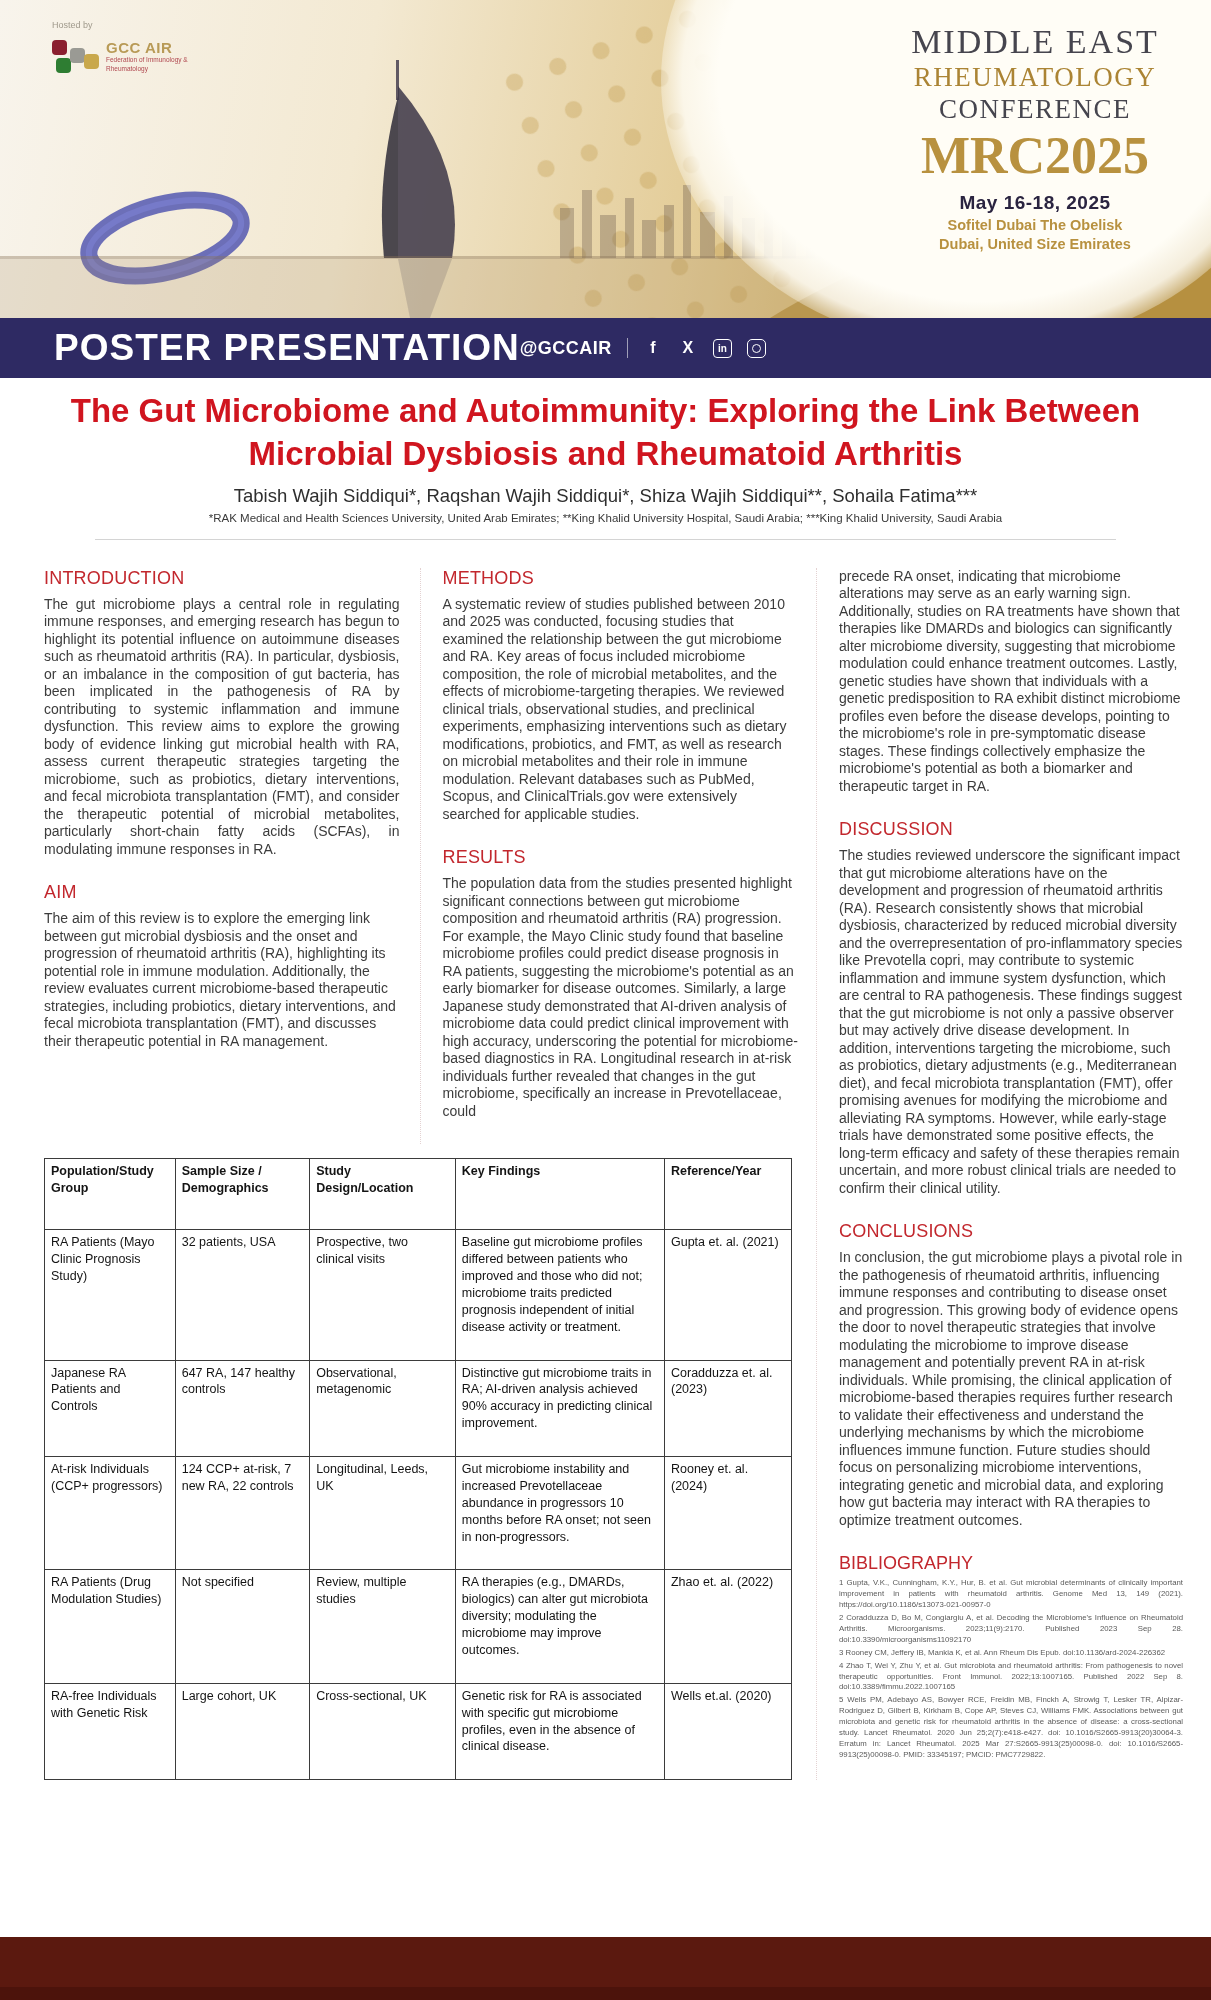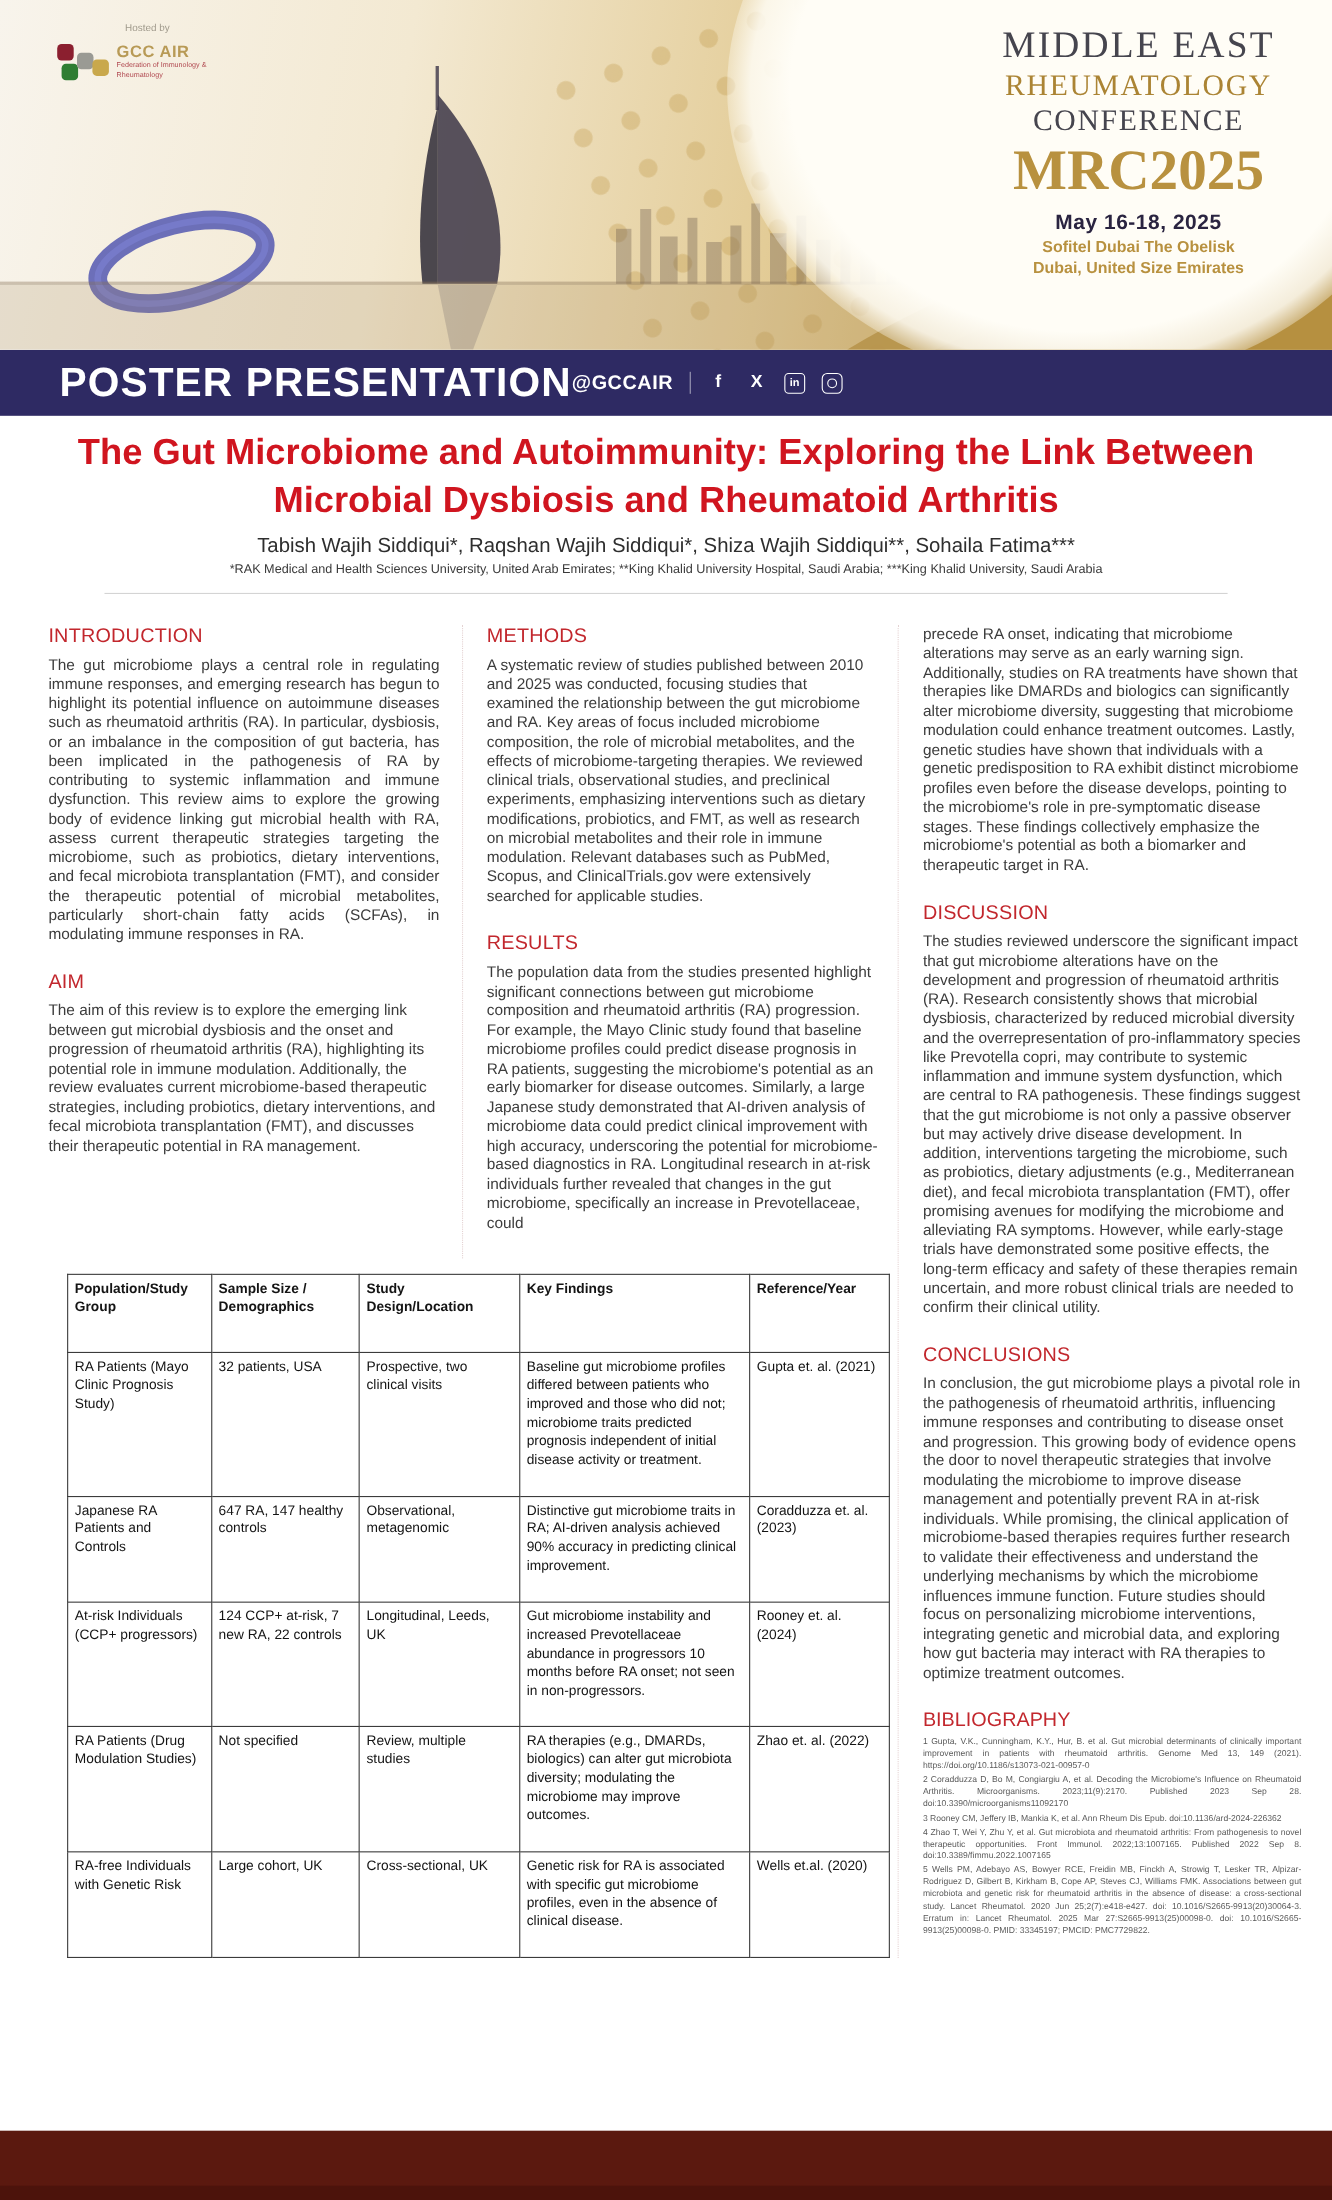--- a/index.html
+++ b/index.html
@@ -16,21 +16,21 @@
         background:radial-gradient(ellipse at center,#fffdf6 58%,rgba(255,253,246,.85) 66%,rgba(255,253,246,0) 74%);}
   .hero-art{position:absolute;left:0;top:0;}
   .hero-text{position:absolute;right:26px;top:22px;width:300px;text-align:center;}
   .h-line1{font-family:"Liberation Serif",serif;font-size:34px;letter-spacing:2px;color:#46454e;line-height:1.15;}
   .h-line2{font-family:"Liberation Serif",serif;font-size:27px;letter-spacing:1.5px;color:#ab8434;line-height:1.2;}
   .h-line3{font-family:"Liberation Serif",serif;font-size:27px;letter-spacing:1.5px;color:#46454e;line-height:1.2;}
   .h-code{font-family:"Liberation Serif",serif;font-size:52px;font-weight:bold;color:#b8913f;line-height:1.15;}
   .h-dates{font-size:19px;font-weight:bold;color:#2a2440;margin-top:6px;letter-spacing:.5px;}
   .h-venue,.h-loc{font-size:14.5px;font-weight:bold;color:#b8913f;margin-top:3px;}
   .hosted{position:absolute;left:52px;top:20px;}
-  .hosted-label{font-size:9px;color:#a09a8c;margin-bottom:6px;text-align:center;}
+  .hosted-label{font-size:9px;color:#a09a8c;margin-bottom:6px;}
   .logo-row{display:flex;align-items:center;gap:8px;}
   .logo-dots{position:relative;width:46px;height:40px;}
   .logo-dots i{position:absolute;width:15px;height:15px;border-radius:4px;display:block;}
   .ld1{left:0;top:4px;background:#8b1f2f;}
   .ld2{left:4px;top:22px;background:#2e7d32;}
   .ld3{left:18px;top:12px;background:#9a9a94;}
   .ld4{left:32px;top:18px;background:#c9a84c;}
   .logo-name{font-size:15px;font-weight:bold;color:#b89a56;letter-spacing:.5px;}
   .logo-tag{font-size:6.5px;color:#b0474f;line-height:1.3;width:110px;}
 
@@ -61,21 +61,21 @@
   .cols2{display:flex;}
   .colA{width:372px;padding-right:20px;border-right:1px dotted #e4d2d2;}
   .colB{width:372px;padding:0 18px 0 22px;}
   .col3{width:352px;padding-left:22px;border-left:1px dotted #e4d2d2;}
   h2.sec{color:#c2272d;font-size:18px;font-weight:normal;margin:0 0 7px 0;letter-spacing:.2px;}
   p.body{font-size:14px;line-height:1.25;color:#3c3c3c;margin:0 0 24px 0;}
   p.body.just{text-align:justify;}
   .cont-par{margin-top:8px;}
 
   
-  table.studies{border-collapse:collapse;width:748px;margin-top:14px;table-layout:fixed;margin-left:17px;}
+  table.studies{border-collapse:collapse;width:748px;margin-top:14px;table-layout:fixed;}
   table.studies th,table.studies td{border:1px solid #3b3b3b;vertical-align:top;
       padding:4px 6px;font-size:12.5px;line-height:1.35;color:#141414;text-align:left;}
   table.studies th{font-weight:bold;height:62px;}
   .cw1{width:17.5%;} .cw2{width:18%;} .cw3{width:19.5%;} .cw4{width:28%;} .cw5{width:17%;}
   table.studies td{padding-bottom:24px;}
 
   
   h2.bib-h{color:#c2272d;font-size:18px;font-weight:normal;margin:0 0 4px 0;}
   .bib-entry{font-size:7.8px;line-height:1.4;color:#5a5a5a;margin-bottom:2px;text-align:justify;}
 

